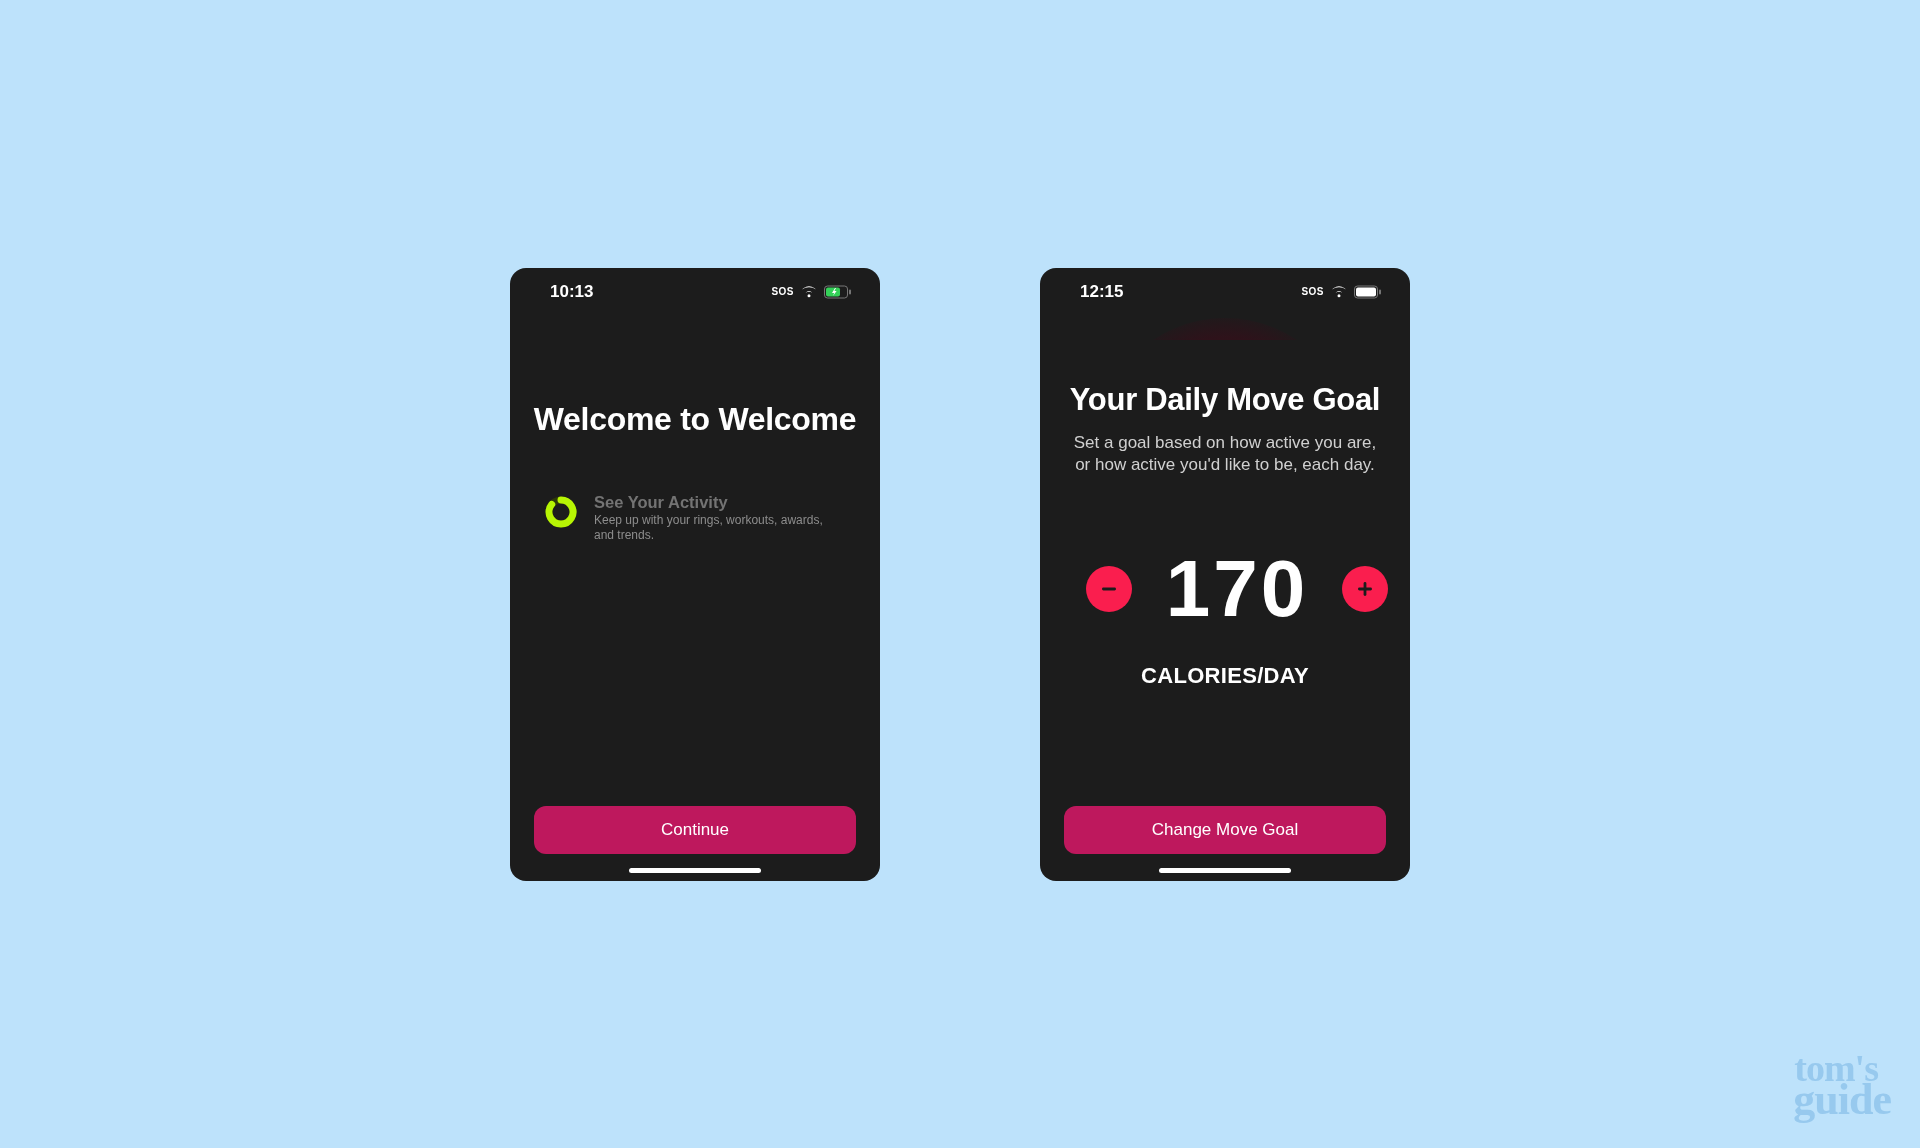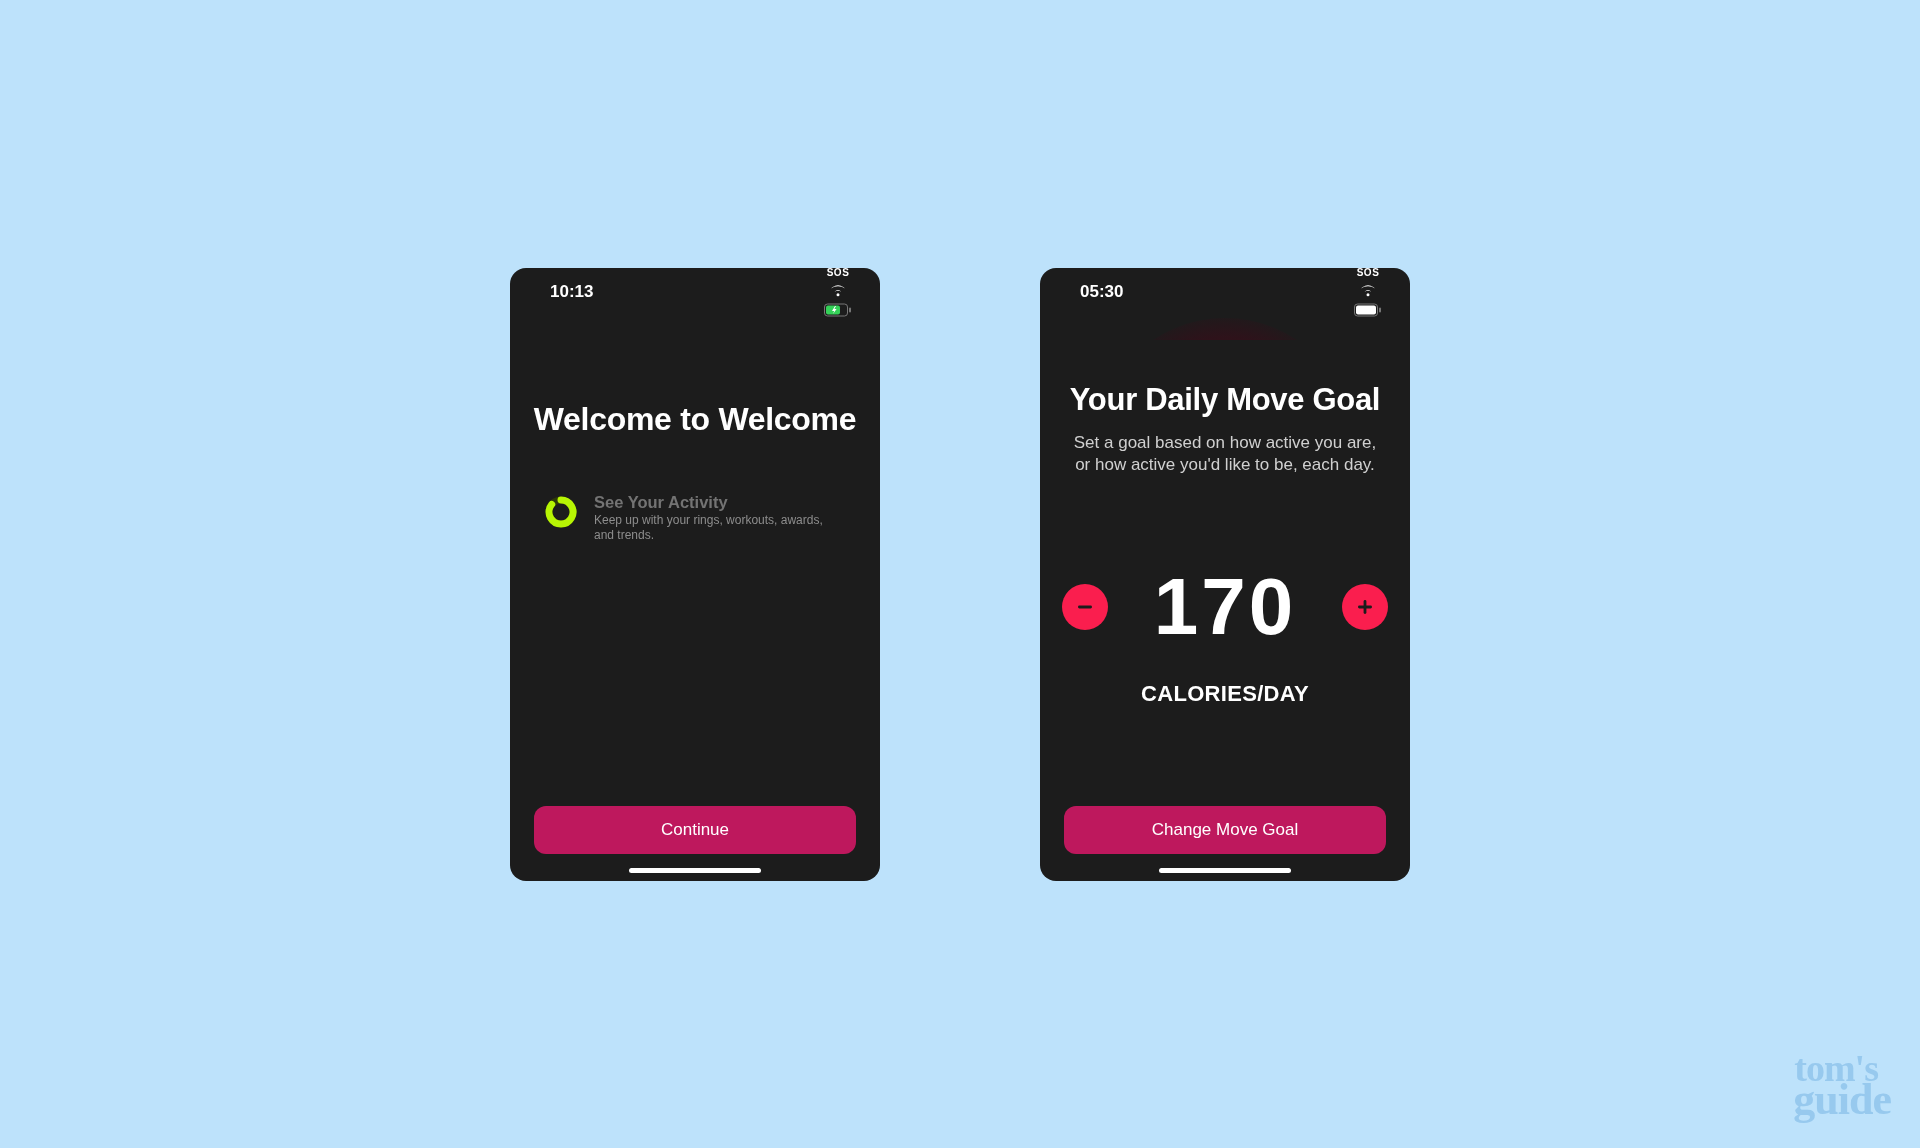--- a/index.html
+++ b/index.html
@@ -31,21 +31,20 @@
     align-items: center;
     justify-content: space-between;
     padding: 0 28px 0 40px;
     font-weight: 600;
     font-size: 17px;
   }
   .status-right {
     display: flex;
     align-items: center;
     gap: 6px;
-    flex-direction: column;
   }
   .sos {
     font-size: 10px;
     letter-spacing: 0.5px;
     font-weight: 600;
   }
   .wifi-icon svg, .battery-icon svg { display: block; }
   .content {
     flex: 1;
     padding: 0 22px;
@@ -133,23 +132,23 @@
     font-size: 17px;
     color: #d0d0d0;
     text-align: center;
     margin-top: 14px;
     line-height: 1.35;
     padding: 0 10px;
   }
   .stepper-row {
     display: flex;
     align-items: center;
-    justify-content: space-between;
+    justify-content: flex-end;
     gap: 30px;
-    margin-top: 84px;
+    margin-top: 66px;
   }
   .round-btn {
     width: 46px;
     height: 46px;
     border-radius: 50%;
     background: #fa1e4e;
     border: none;
     color: #000;
     display:flex;
     align-items:center;
@@ -230,21 +229,21 @@
 
 
     <div class="spacer"></div>
     <button class="primary-button">Continue</button>
   </div>
   <div class="home-indicator"></div>
 </div>
 
 <div class="phone">
   <div class="status-bar">
-    <span>05:30</span>
+    <span>12:15</span>
     <div class="status-right">
       <span class="sos">SOS</span>
       <span class="wifi-icon">
         <svg width="18" height="13" viewBox="0 0 18 13">
             <path fill="#fff" d="M9 12.2a1.5 1.5 0 1 0 0-3 1.5 1.5 0 0 0 0 3Zm-3.5-4.1 1.4-1.4a3.6 3.6 0 0 1 4.2 0l1.4 1.4a5.6 5.6 0 0 0-7 0ZM2 4.6l1.4-1.4a9.6 9.6 0 0 1 11.2 0L16 4.6a11.6 11.6 0 0 0-14 0Z"></path>
           </svg>
       </span>
       <span class="battery-icon">
         <svg width="28" height="14" viewBox="0 0 28 14">
             <rect x="0.5" y="1" width="23" height="12" rx="3" fill="none" stroke="#777" stroke-width="1"></rect>

